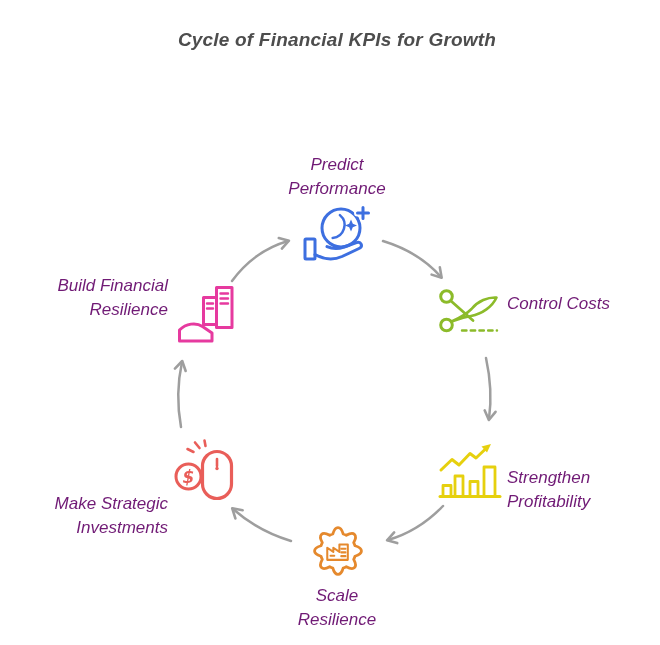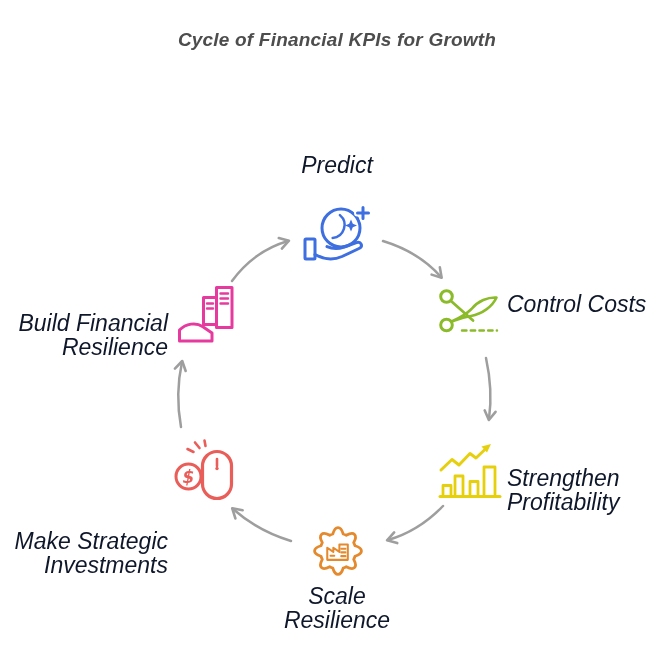--- a/index.html
+++ b/index.html
@@ -5,24 +5,24 @@
   html,body { margin:0; padding:0; background:#fff; }
   .canvas {
     position:relative; width:660px; height:645px; background:#ffffff;
     font-family:"Liberation Sans", sans-serif; overflow:hidden;font-style:italic;
   }
   .title {
     position:absolute; top:29px; left:7px; width:660px; text-align:center;
     font-size:19px; font-weight:bold; color:#4d4d4d; letter-spacing:.2px;
   }
   .label {
-    position:absolute; font-size:23px; line-height:24px; color:#0f172a;
+    position:absolute; font-size:17px; line-height:24px; color:#701a75;
   }
   .ta-c { text-align:center; }
-  .ta-r { text-align:right;margin-top:37px; }
+  .ta-r { text-align:right; }
   .node-icon { position:absolute; }
   svg { display:block; overflow:visible; }
   #arrows { position:absolute; left:0; top:0; pointer-events:none; }
 </style>
 </head>
 <body>
 
 <div class="canvas">
 
   <div class="title">Cycle of Financial KPIs for Growth</div>
@@ -38,20 +38,21 @@
       <path d="M383,241 Q419,252 441,277" marker-end="url(#ah)"></path>
       <path d="M486,358 Q493,390 489,419" marker-end="url(#ah)"></path>
       <path d="M443,506 Q419,531 388,540" marker-end="url(#ah)"></path>
       <path d="M291,541 Q258,531 233,509" marker-end="url(#ah)"></path>
       <path d="M181,427 Q175,394 182,362" marker-end="url(#ah)"></path>
     </g>
   </svg>
 
   <div class="label ta-c" style="left:217px; top:153px; width:240px;">
     <div>Predict</div>
+    <div>Performance</div>
   </div>
   <div class="node-icon" style="left:301px; top:206px;">
     <svg width="72" height="62" viewBox="0 0 72 62" fill="none" stroke="#3d6fe0" stroke-width="3" stroke-linecap="round" stroke-linejoin="round">
       <circle cx="40" cy="22" r="19"></circle>
       <path d="M31.6,32 A13,13 0 0 0 38.9,9.1" stroke-width="2.5"></path>
       <path d="M62,1.5 V12.5 M56.5,7 H67.5" stroke="#ffffff" stroke-width="7"></path>
       <path d="M62,1.5 V12.5 M56.5,7 H67.5" stroke-width="3"></path>
       <path d="M50,13.5 L51.8,17.7 L56,19.5 L51.8,21.3 L50,25.5 L48.2,21.3 L44,19.5 L48.2,17.7 Z" fill="#3d6fe0" stroke="none"></path>
       <rect x="4" y="33" width="10" height="20" rx="1"></rect>
       <path d="M14,48.5 C23,53.5 33,54 41,50.5 L58,42.5 C62.5,40.3 60,35 55.5,36.6 L43,41 C37.5,43 31,42.8 26,40.6"></path>

